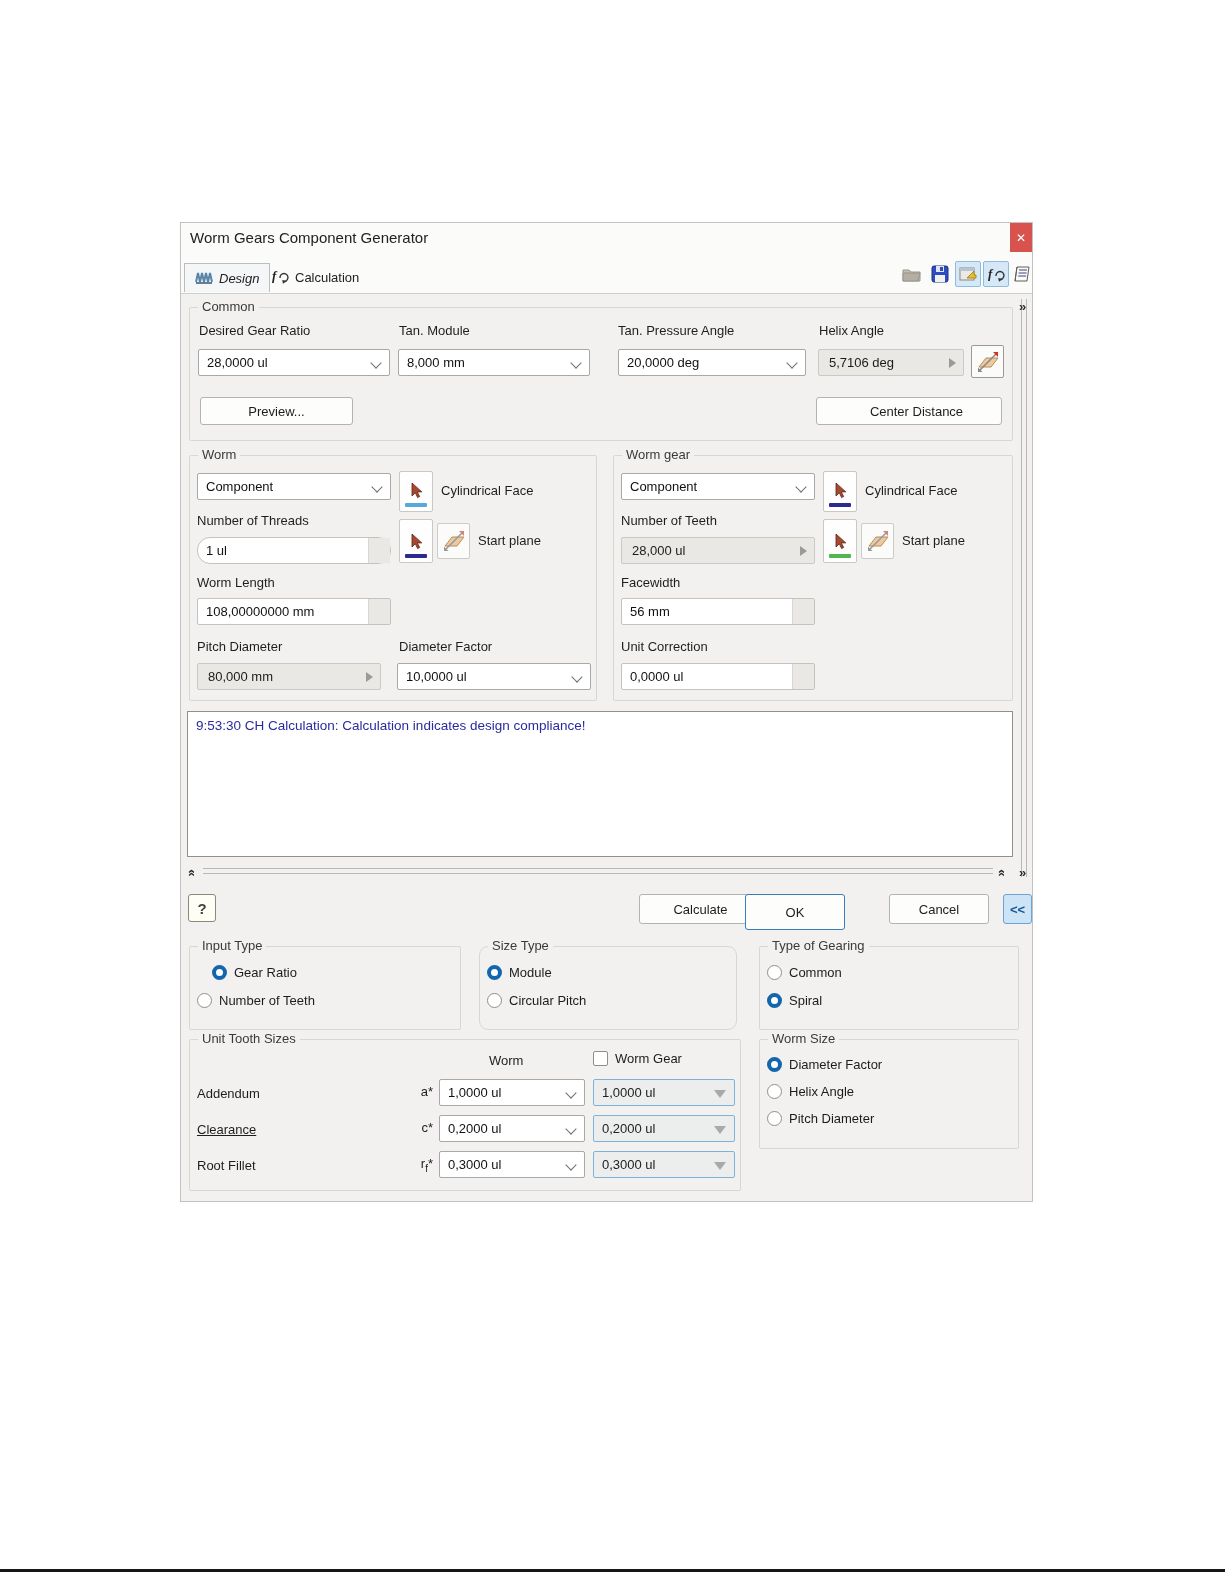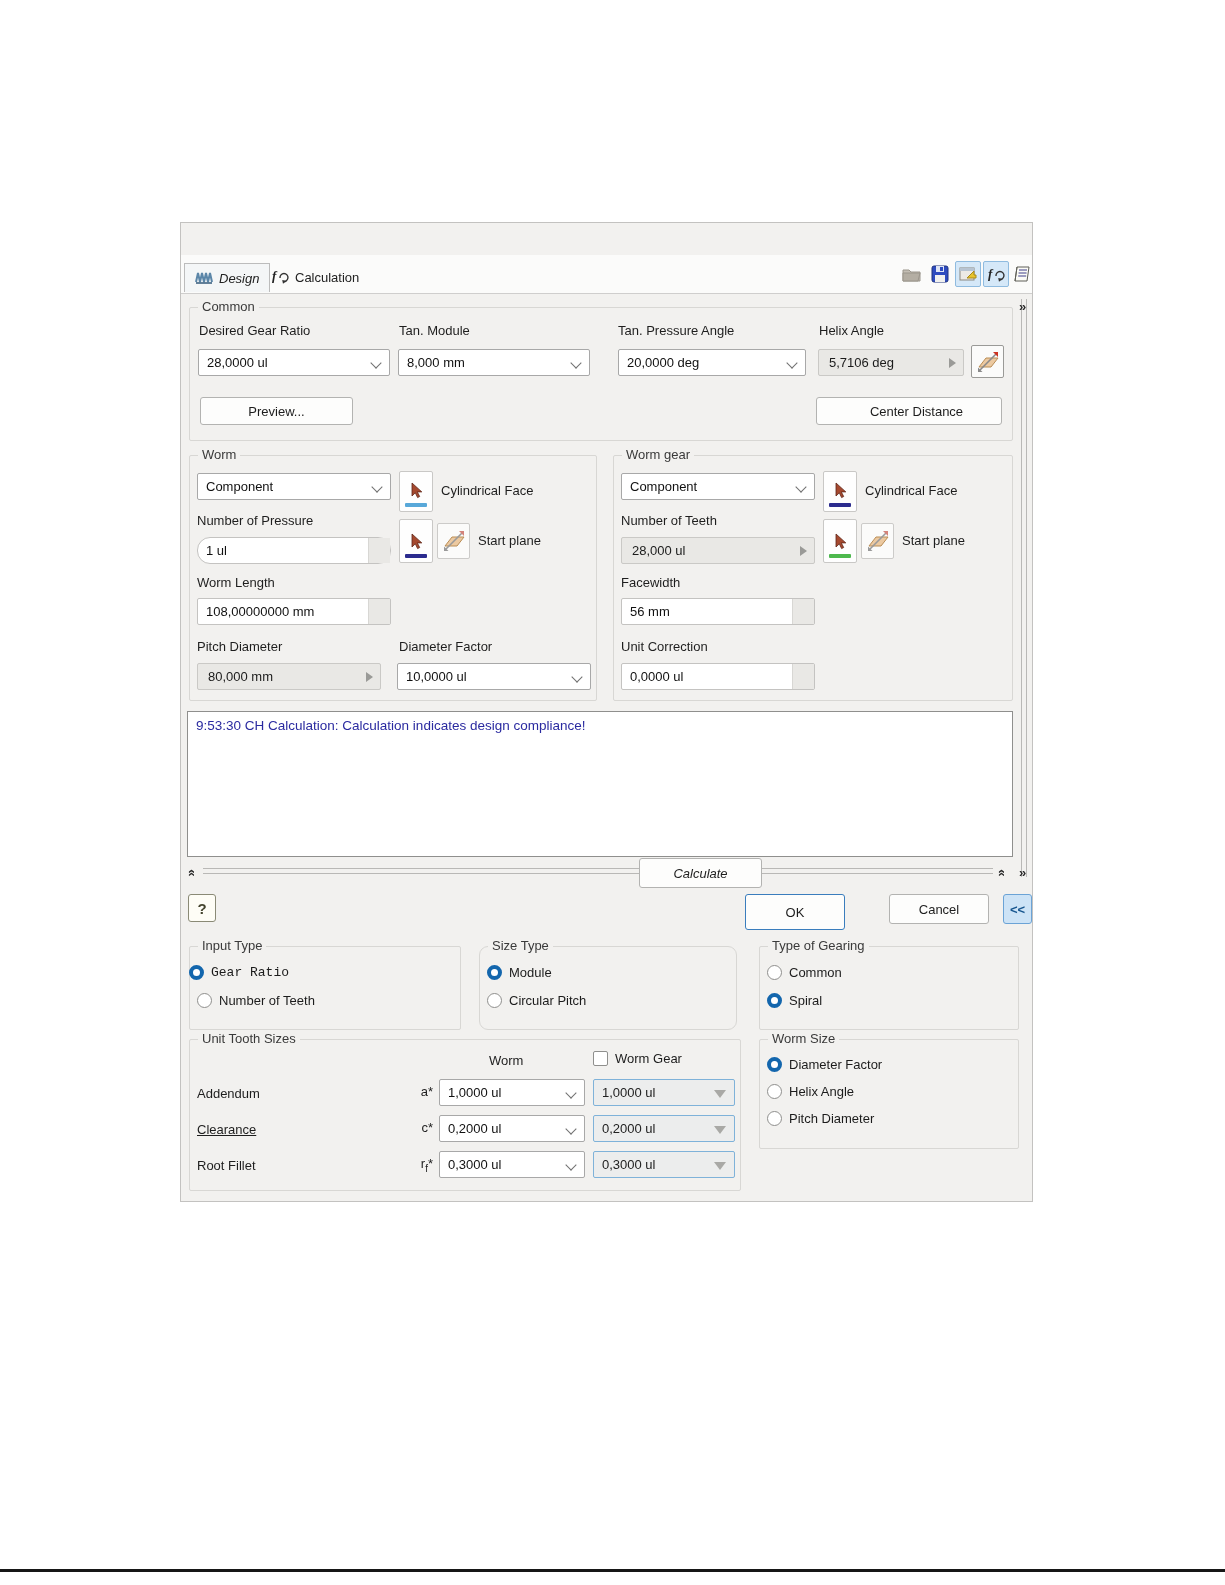--- a/index.html
+++ b/index.html
@@ -69,20 +69,26 @@
   .sym{font-size:13px;color:#1e1e1e;}
   .sub{font-size:10px;vertical-align:sub;}
   #pagebottomline{position:absolute;left:0;top:1569px;width:1225px;height:3px;background:#171717;}
 </style>
 </head>
 <body>
 
 <div id="stage">
 <div id="dialog">
 
+  <div id="titlebar">
+    <div id="title">Worm Gears Component Generator</div>
+    <div id="closebtn">
+          <span>✕</span>
+        </div>
+  </div>
 
   <div id="tabstrip">
     <div class="tab active" style="left:3px;font-style:italic;">
       <span>
         <svg width="18" height="14" viewBox="0 0 18 14">
               <path d="M1 12 L3 3 L5 12 L7 3 L9 12 L11 3 L13 12 L15 3 L17 12" fill="none" stroke="#5b86a8" stroke-width="2"></path>
               <path d="M1 13 h16" stroke="#33597a" stroke-width="1.5"></path>
             </svg>
       </span>
       <span>Design</span>
@@ -187,21 +193,21 @@
         <span class="chev"></span>
   </div>
   <div class="iconbtn" style="left:218px;top:248px;width:34px;height:41px;">
     <svg width="16" height="18" viewBox="0 0 16 18">
           <path d="M4 1 L4 14 L7.3 10.8 L9.6 15.6 L11.7 14.5 L9.3 9.9 L13.8 9.9 Z" fill="#a5492f" stroke="#5e2416" stroke-width="0.8"></path>
         </svg>
     <span class="bar" style="background:#58a8d9;"></span>
   </div>
   <div class="lbl" style="left:260px;top:260px;">Cylindrical Face</div>
 
-  <div class="lbl" style="left:16px;top:290px;">Number of Pressure</div>
+  <div class="lbl" style="left:16px;top:290px;">Number of Threads</div>
   <div class="iconbtn" style="left:218px;top:296px;width:34px;height:44px;">
     <svg width="16" height="18" viewBox="0 0 16 18">
           <path d="M4 1 L4 14 L7.3 10.8 L9.6 15.6 L11.7 14.5 L9.3 9.9 L13.8 9.9 Z" fill="#a5492f" stroke="#5e2416" stroke-width="0.8"></path>
         </svg>
     <span class="bar" style="background:#2b2b8e;"></span>
   </div>
   <div class="planebtn" style="left:256px;top:300px;width:33px;height:36px;">
     <svg width="24" height="24" viewBox="0 0 24 24">
       <polygon points="3,17 10,8 22,8 15,17" fill="#ecc9a0" stroke="#b98d55"></polygon>
       <line x1="4" y1="20" x2="20" y2="4" stroke="#9a9a9a" stroke-width="1.6"></line>
@@ -286,37 +292,37 @@
     <div id="msgtext">9:53:30 CH Calculation: Calculation indicates design compliance!</div>
   </div>
 
   <div class="abs" style="left:6px;top:640px;width:10px;height:14px;"><span class="chev-up">»</span></div>
   <div class="hsplit-line" style="left:22px;top:645px;width:790px;"></div>
   <div class="abs" style="left:816px;top:640px;width:10px;height:14px;"><span class="chev-up">»</span></div>
 
   <div id="helpbtn" style="left:7px;top:671px;">
         <span>?</span>
       </div>
-  <div class="btn" style="left:458px;top:635px;width:123px;height:30px;font-style:italic;">
+  <div class="btn" style="left:458px;top:671px;width:123px;height:30px;">
         <span>Calculate</span>
       </div>
   <div class="btn okfocus" style="left:564px;top:671px;width:100px;height:36px;">
         <span>OK</span>
       </div>
   <div class="btn" style="left:708px;top:671px;width:100px;height:30px;">
         <span>Cancel</span>
       </div>
   <div class="btn blue" style="left:822px;top:671px;width:29px;height:30px;">
         <span>&lt;&lt;</span>
       </div>
 
   <div class="grp" style="left:8px;top:723px;width:272px;height:84px;">
     <span class="grp-title">Input Type</span>
   </div>
-  <div class="radiorow" style="left:8px;top:742px;font-family:Liberation Mono, monospace;">
+  <div class="radiorow" style="left:31px;top:742px;">
     <span class="radio sel"></span>
     <span>Gear Ratio</span>
   </div>
   <div class="radiorow" style="left:16px;top:770px;">
     <span class="radio"></span>
     <span>Number of Teeth</span>
   </div>
 
   <div class="grp" style="left:298px;top:723px;width:258px;height:84px;border-radius:9px;">
     <span class="grp-title">Size Type</span>

